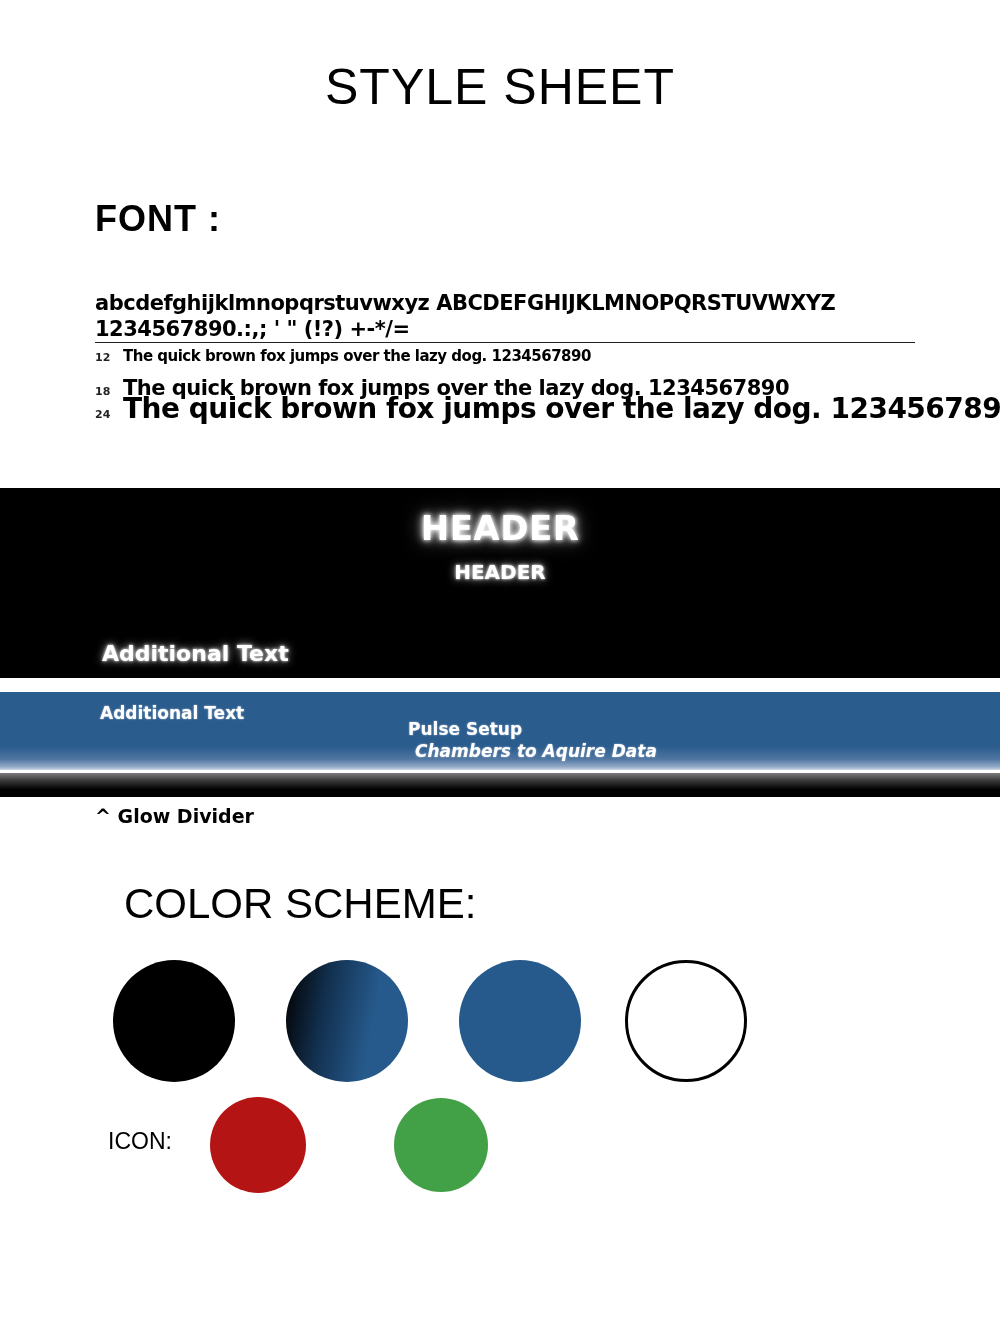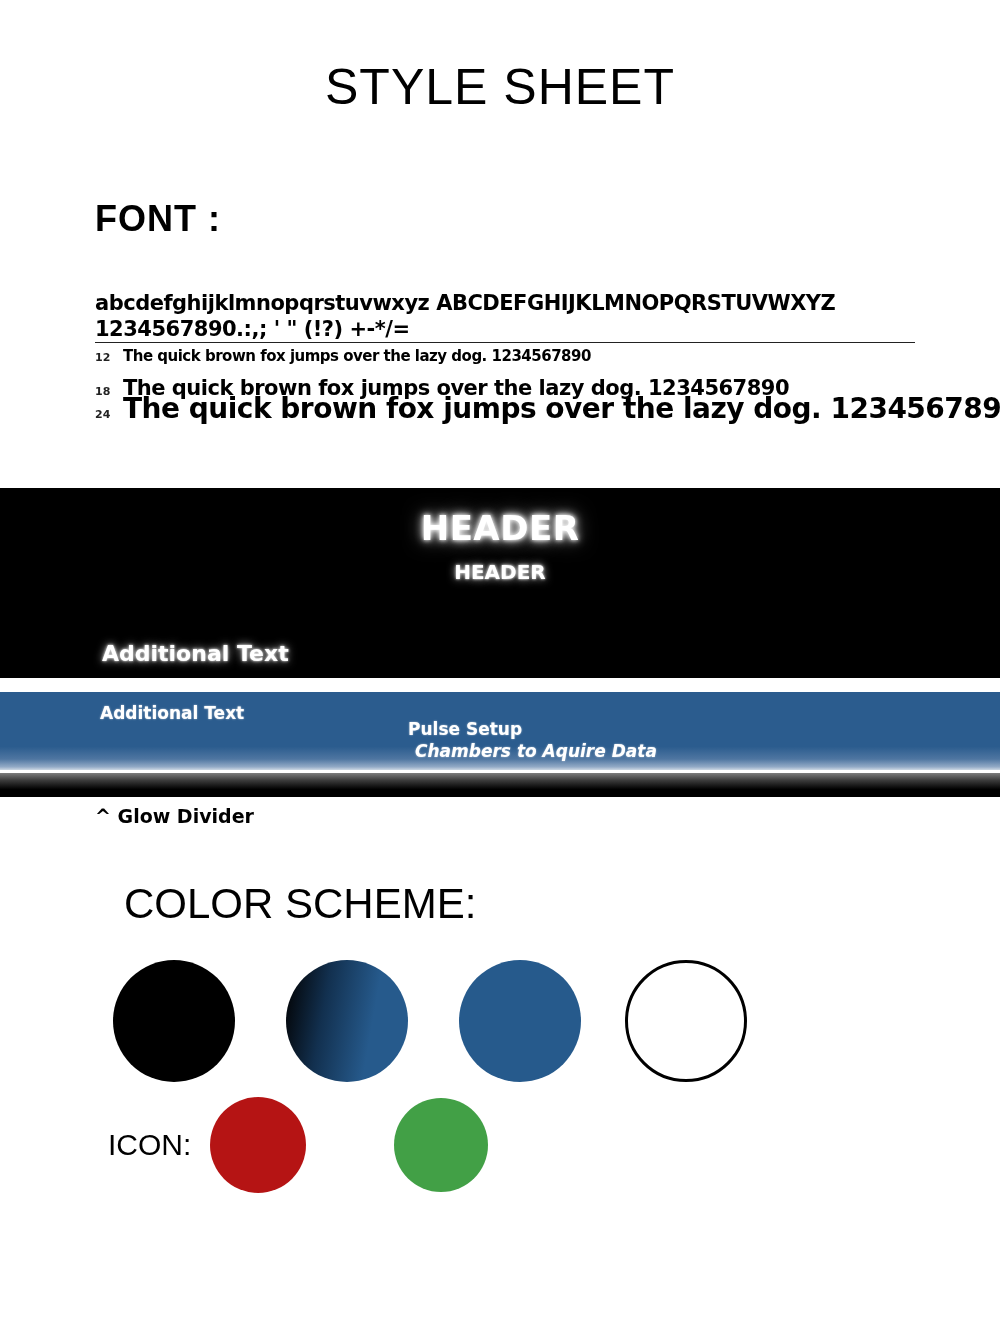--- a/index.html
+++ b/index.html
@@ -42,21 +42,21 @@
   .white-line{top:770px;left:0;width:100%;height:3px;background:#fff;}
   .glow-divider{top:773px;left:0;width:100%;height:24px;
                 background:linear-gradient(180deg,var(--divider_top,#7d7d7d) 0%,#3c3c3c 30%,var(--divider_bottom,#000) 68%,#000 100%);}
   .divider-caption{top:805px;left:95px;font-size:19px;font-weight:600;letter-spacing:0;}
 
   .color-scheme-label{top:880px;left:96px;font-size:42px;font-weight:400;margin-left:28px;}
 
   .swatch{width:122px;height:122px;border-radius:50%;top:960px;box-sizing:border-box;}
   .sw-0{left:113px;} .sw-1{left:286px;} .sw-2{left:459px;} .sw-3{left:625px;}
 
-  .icon-label{top:1128px;left:108px;font-size:30px;font-weight:400;}
+  .icon-label{top:1128px;left:108px;font-size:23px;font-weight:400;}
   .icon-swatch{border-radius:50%;}
   .isw-0{top:1097px;left:210px;width:96px;height:96px;}
   .isw-1{top:1098px;left:394px;width:94px;height:94px;}
 </style>
 </head>
 <body>
 
 <div class="page">
 
   <div class="abs title arial">STYLE SHEET</div>

